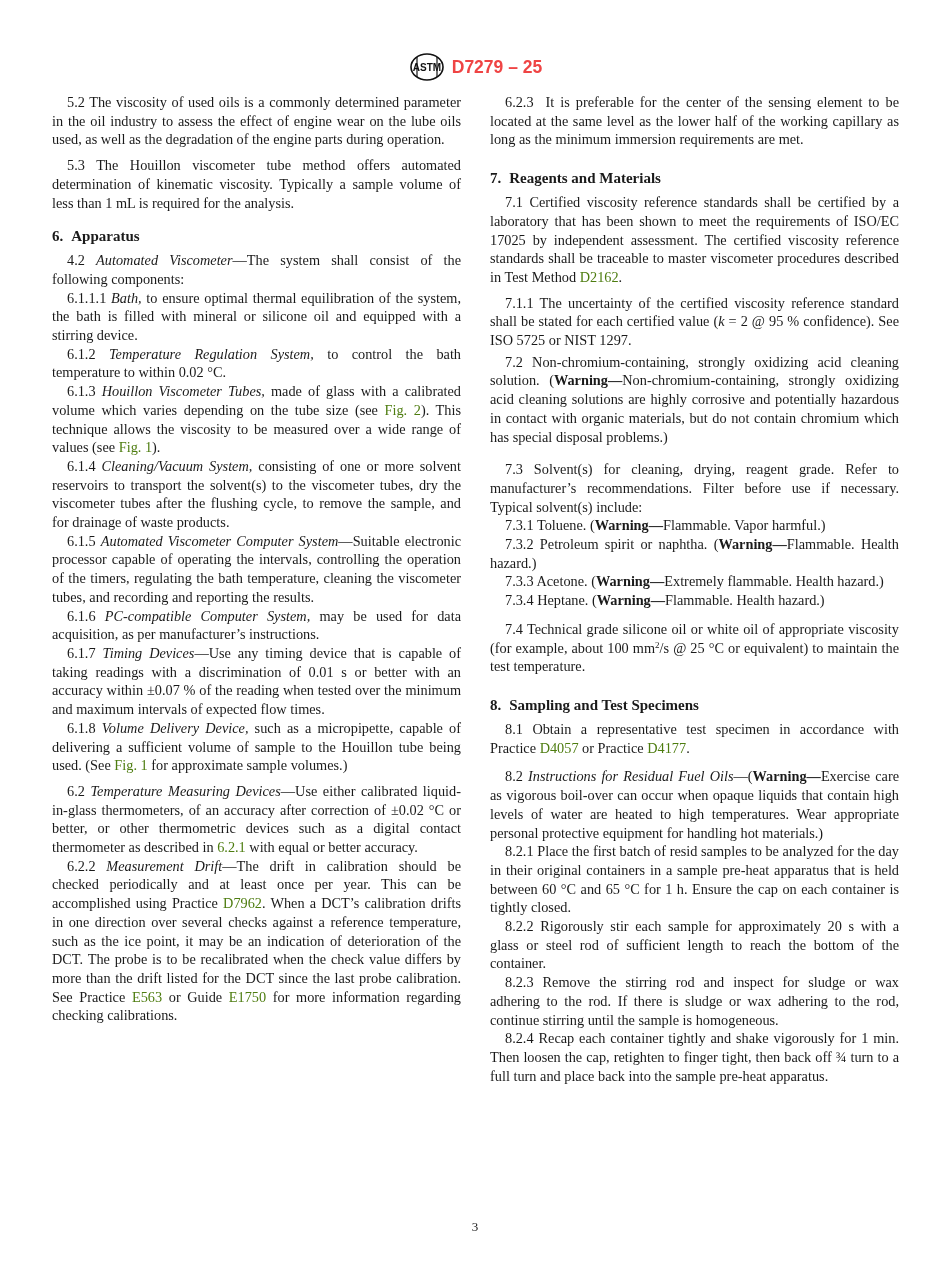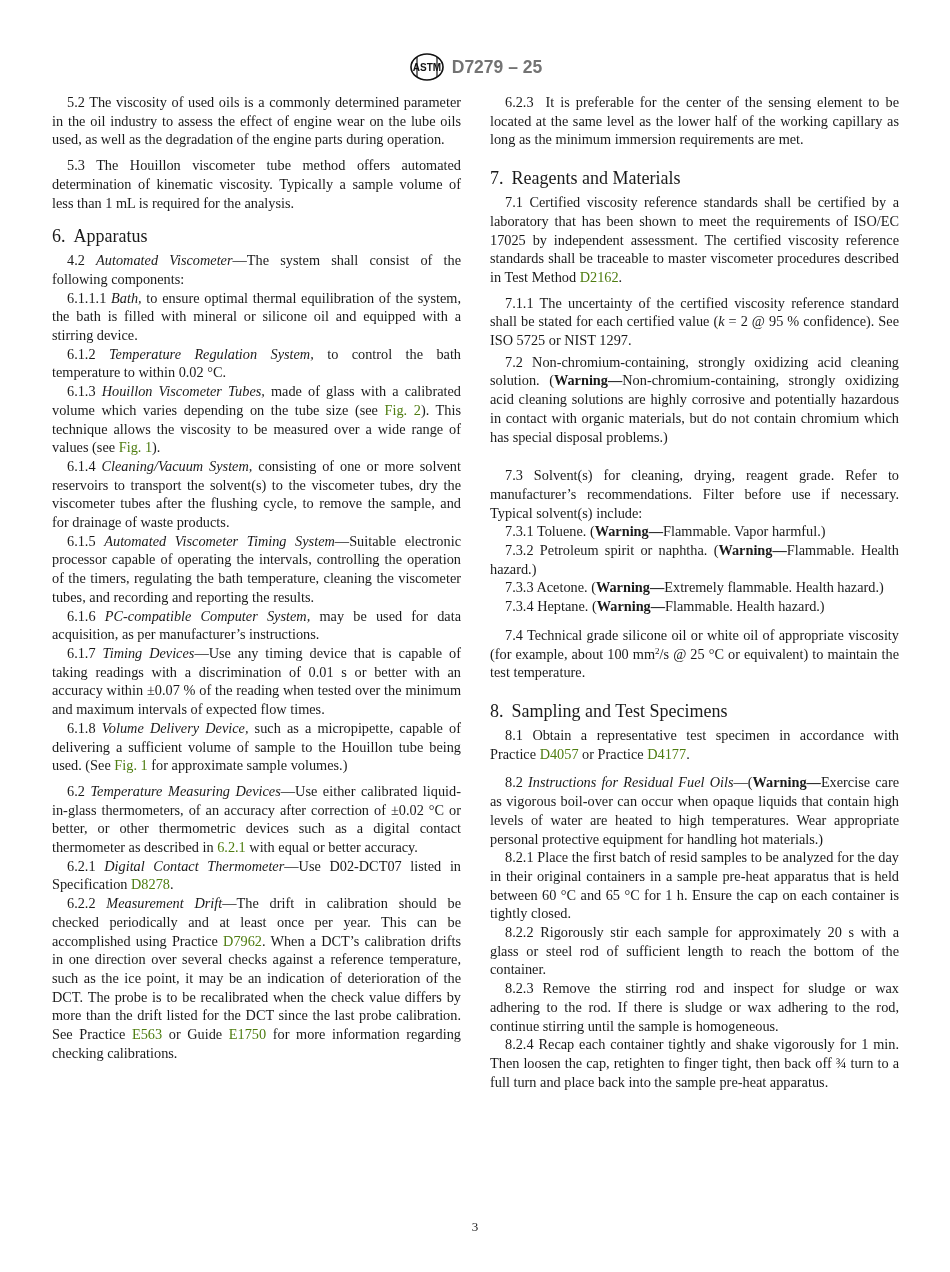--- a/index.html
+++ b/index.html
@@ -8,33 +8,33 @@
     font-family: "Liberation Serif", "DejaVu Serif", serif;
     color: #1a1a1a;
   }
   .header {
     position: absolute; top: 52px; left: 0; width: 950px;
     display: flex; justify-content: center; align-items: center; gap: 6px;
   }
   .logo { width: 38px; height: 30px; display: inline-block; }
   .doc-id {
     font-family: "Liberation Sans", "DejaVu Sans", sans-serif;
-    font-weight: bold; font-size: 17.5px; color: #737373;
+    font-weight: bold; font-size: 17.5px; color: #ef4444;
   }
   .col {
     position: absolute; top: 93px; width: 409px;
     font-size: 14.3px; line-height: 18.7px; text-align: justify;
     hyphens: auto;
   }
   .col.left { left: 52px; }
   .col.right { left: 490px; }
   p { margin: 0; text-indent: 15px; }
   p.gap { margin-top: 7px; }
   h2 {
-    font-size: 18px; font-weight: normal; margin: 15px 0 6px 0;
+    font-size: 15px; font-weight: bold; margin: 15px 0 6px 0;
     line-height: 18px;
   }
   h2 .num { margin-right: 8px; }
   em { font-style: italic; }
   .link { color: #4d7c0f; }
   b { font-weight: bold; }
   sup { font-size: 9px; line-height: 0; vertical-align: 5px; }
   .page-num {
     position: absolute; top: 1219px; left: 0; width: 950px; text-align: center;
     font-size: 13px;
@@ -57,39 +57,38 @@
   <p><span>5.2</span> <span>The viscosity of used oils is a commonly determined parameter in the oil industry to assess the effect of engine wear on the lube oils used, as well as the degradation of the engine parts during operation.</span></p>
   <p class="gap"><span>5.3</span> <span>The Houillon viscometer tube method offers automated determination of kinematic viscosity. Typically a sample volume of less than 1 mL is required for the analysis.</span></p>
 
   <h2><span class="num">6.</span><span>Apparatus</span></h2>
 
   <p><span>4.2</span> <em>Automated Viscometer</em><span>—The system shall consist of the following components:</span></p>
   <p><span>6.1.1.1</span> <em>Bath,</em><span> to ensure optimal thermal equilibration of the system, the bath is filled with mineral or silicone oil and equipped with a stirring device.</span></p>
   <p><span>6.1.2</span> <em>Temperature Regulation System,</em><span> to control the bath temperature to within 0.02 °C.</span></p>
   <p><span>6.1.3</span> <em>Houillon Viscometer Tubes,</em><span> made of glass with a calibrated volume which varies depending on the tube size (see </span><a class="link">Fig. 2</a><span>). This technique allows the viscosity to be measured over a wide range of values (see </span><a class="link">Fig. 1</a><span>).</span></p>
   <p><span>6.1.4</span> <em>Cleaning/Vacuum System,</em><span> consisting of one or more solvent reservoirs to transport the solvent(s) to the viscometer tubes, dry the viscometer tubes after the flushing cycle, to remove the sample, and for drainage of waste products.</span></p>
-  <p><span>6.1.5</span> <em>Automated Viscometer Timing System</em><span>—Suitable electronic processor capable of operating the intervals, controlling the operation of the timers, regulating the bath temperature, cleaning the viscometer tubes, and recording and reporting the results.</span></p>
+  <p><span>6.1.5</span> <em>Automated Viscometer Computer System</em><span>—Suitable electronic processor capable of operating the intervals, controlling the operation of the timers, regulating the bath temperature, cleaning the viscometer tubes, and recording and reporting the results.</span></p>
   <p><span>6.1.6</span> <em>PC-compatible Computer System,</em><span> may be used for data acquisition, as per manufacturer’s instructions.</span></p>
   <p><span>6.1.7</span> <em>Timing Devices</em><span>—Use any timing device that is capable of taking readings with a discrimination of 0.01 s or better with an accuracy within ±0.07 % of the reading when tested over the minimum and maximum intervals of expected flow times.</span></p>
   <p><span>6.1.8</span> <em>Volume Delivery Device,</em><span> such as a micropipette, capable of delivering a sufficient volume of sample to the Houillon tube being used. (See </span><a class="link">Fig. 1</a><span> for approximate sample volumes.)</span></p>
 
   <p class="gap"><span>6.2</span> <em>Temperature Measuring Devices</em><span>—Use either calibrated liquid-in-glass thermometers, of an accuracy after correction of ±0.02 °C or better, or other thermometric devices such as a digital contact thermometer as described in </span><a class="link">6.2.1</a><span> with equal or better accuracy.</span></p>
-  <p><span>6.2.1</span> <em>Digital Contact Thermometer</em><span>—Use D02-DCT07 listed in Specification </span><a class="link">D8278</a><span>.</span></p>
   <p><span>6.2.2</span> <em>Measurement Drift</em><span>—The drift in calibration should be checked periodically and at least once per year. This can be accomplished using Practice </span><a class="link">D7962</a><span>. When a DCT’s calibration drifts in one direction over several checks against a reference temperature, such as the ice point, it may be an indication of deterioration of the DCT. The probe is to be recalibrated when the check value differs by more than the drift listed for the DCT since the last probe calibration. See Practice </span><a class="link">E563</a><span> or Guide </span><a class="link">E1750</a><span> for more information regarding checking calibrations.</span></p>
 </div>
 
 <div class="col right">
   <p><span>6.2.3</span>&nbsp; <span>It is preferable for the center of the sensing element to be located at the same level as the lower half of the working capillary as long as the minimum immersion requirements are met.</span></p>
 
   <h2 style="margin-top:20px"><span class="num">7.</span><span>Reagents and Materials</span></h2>
 
   <p><span>7.1</span> <span>Certified viscosity reference standards shall be certified by a laboratory that has been shown to meet the requirements of ISO/EC 17025 by independent assessment. The certified viscosity reference standards shall be traceable to master viscometer procedures described in Test Method </span><a class="link">D2162</a><span>.</span></p>
   <p class="gap"><span>7.1.1</span> <span>The uncertainty of the certified viscosity reference standard shall be stated for each certified value (</span><em>k</em><span> = 2 @ 95 % confidence). See ISO 5725 or NIST 1297.</span></p>
   <p class="gap" style="margin-top:3px"><span>7.2</span> <span>Non-chromium-containing, strongly oxidizing acid cleaning solution. (</span><b>Warning—</b><span>Non-chromium-containing, strongly oxidizing acid cleaning solutions are highly corrosive and potentially hazardous in contact with organic materials, but do not contain chromium which has special disposal problems.)</span></p>
-  <p class="gap" style="margin-top:20px"><span>7.3</span> <span>Solvent(s) for cleaning, drying, reagent grade. Refer to manufacturer’s recommendations. Filter before use if necessary. Typical solvent(s) include:</span></p>
+  <p class="gap" style="margin-top:14px"><span>7.3</span> <span>Solvent(s) for cleaning, drying, reagent grade. Refer to manufacturer’s recommendations. Filter before use if necessary. Typical solvent(s) include:</span></p>
   <p><span>7.3.1</span> <span>Toluene. (</span><b>Warning—</b><span>Flammable. Vapor harmful.)</span></p>
   <p><span>7.3.2</span> <span>Petroleum spirit or naphtha. (</span><b>Warning—</b><span>Flammable. Health hazard.)</span></p>
   <p><span>7.3.3</span> <span>Acetone. (</span><b>Warning—</b><span>Extremely flammable. Health hazard.)</span></p>
   <p><span>7.3.4</span> <span>Heptane. (</span><b>Warning—</b><span>Flammable. Health hazard.)</span></p>
   <p class="gap" style="margin-top:10px"><span>7.4</span> <span>Technical grade silicone oil or white oil of appropriate viscosity (for example, about 100 mm</span><sup>2</sup><span>/s @ 25 °C or equivalent) to maintain the test temperature.</span></p>
 
   <h2 style="margin-top:20px"><span class="num">8.</span><span>Sampling and Test Specimens</span></h2>
 
   <p><span>8.1</span> <span>Obtain a representative test specimen in accordance with Practice </span><a class="link">D4057</a><span> or Practice </span><a class="link">D4177</a><span>.</span></p>
   <p class="gap" style="margin-top:10px"><span>8.2</span> <em>Instructions for Residual Fuel Oils</em><span>—(</span><b>Warning—</b><span>Exercise care as vigorous boil-over can occur when opaque liquids that contain high levels of water are heated to high temperatures. Wear appropriate personal protective equipment for handling hot materials.)</span></p>

